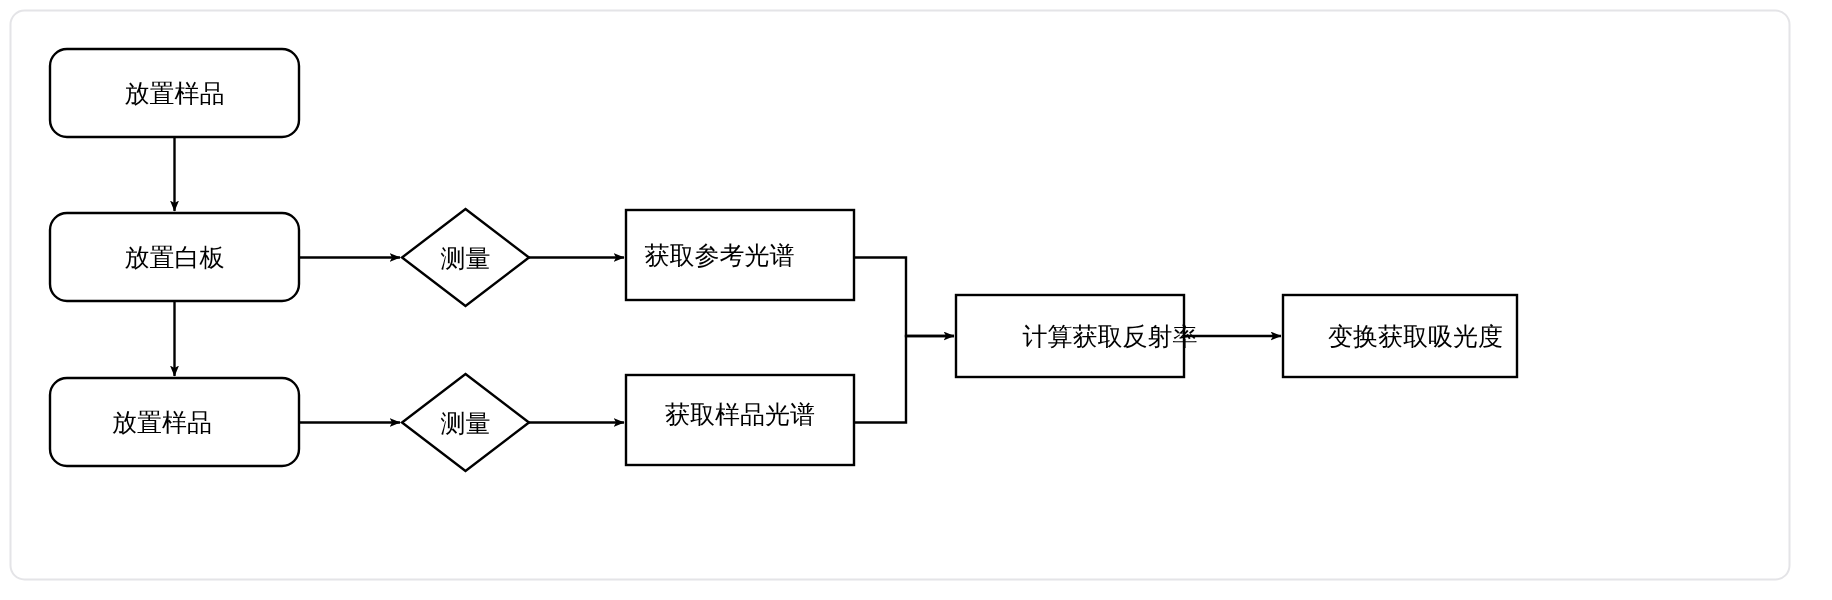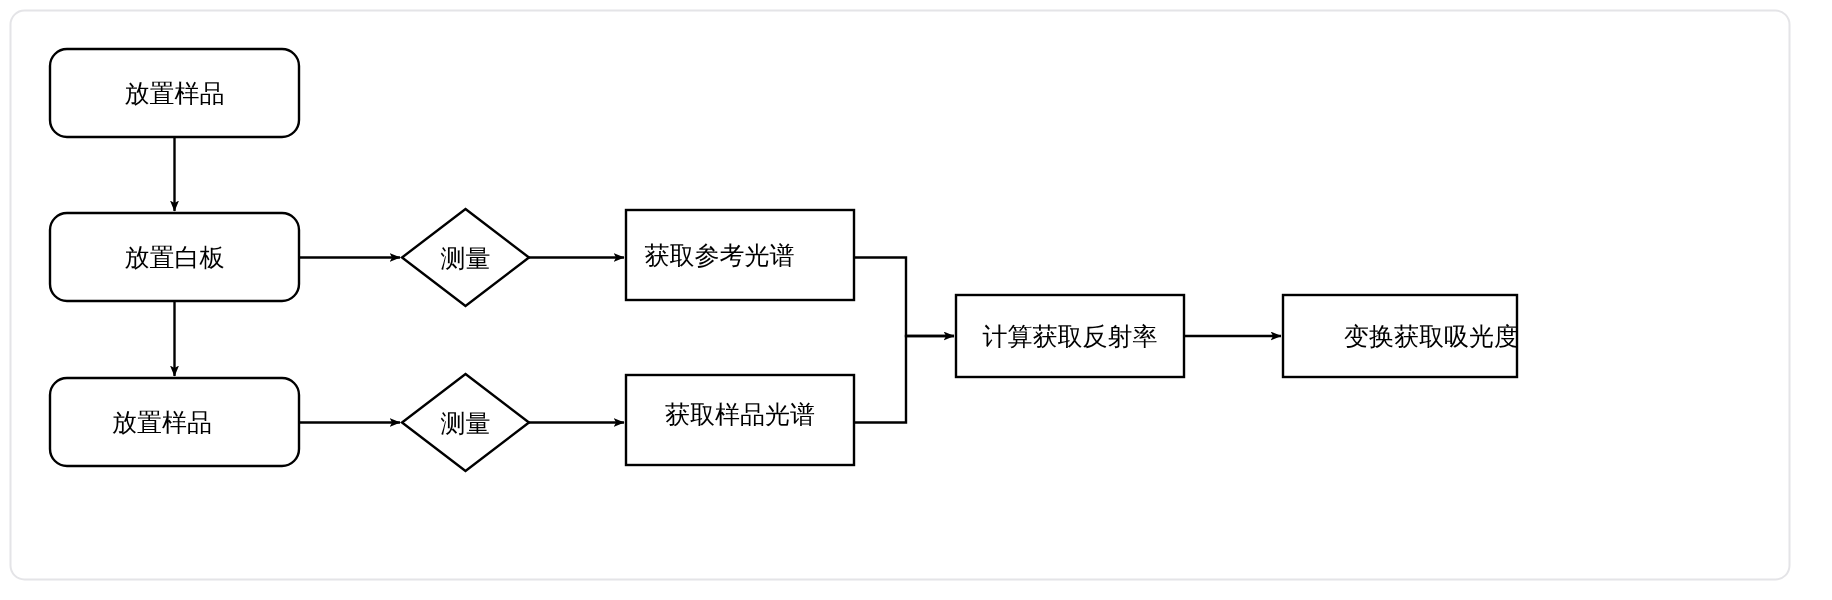--- a/index.html
+++ b/index.html
@@ -99,17 +99,17 @@
   <div class="node-label" style="left:402px; top:209px; width:127px; height:97px;">测量</div>
 
   <div class="node-label" style="left:626px; top:210px; width:187px; height:90px;border-radius:22px;">获取参考光谱</div>
 
   <div class="node-label" style="left:50px; top:378px; width:224px; height:88px;">放置样品</div>
 
   <div class="node-label" style="left:402px; top:374px; width:127px; height:97px;">测量</div>
 
   <div class="node-label" style="left:626px; top:375px; width:228px; height:78px;">获取样品光谱</div>
 
-  <div class="node-label" style="left:956px; top:295px; width:228px; height:82px;">计算获取反射率</div>
+  <div class="node-label" style="left:996px; top:295px; width:228px; height:82px;">计算获取反射率</div>
 
-  <div class="node-label" style="left:1283px; top:295px; width:265px; height:82px;padding-left:16px;">变换获取吸光度</div>
+  <div class="node-label" style="left:1283px; top:295px; width:265px; height:82px;">变换获取吸光度</div>
 
 </div>
 
 </body></html>

